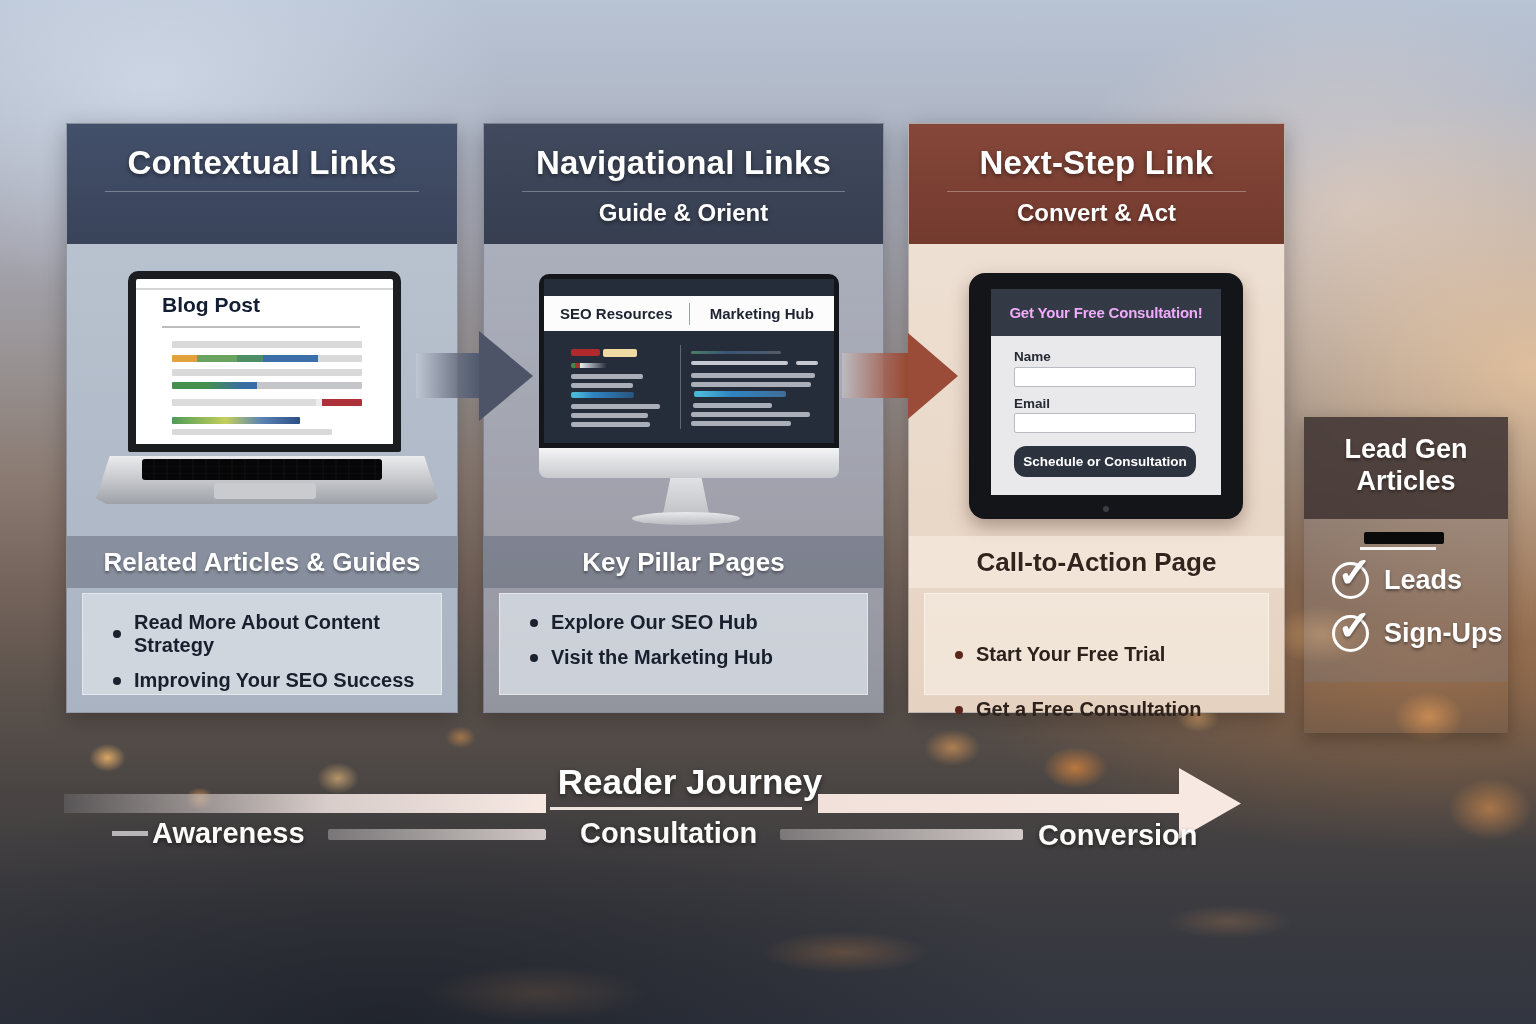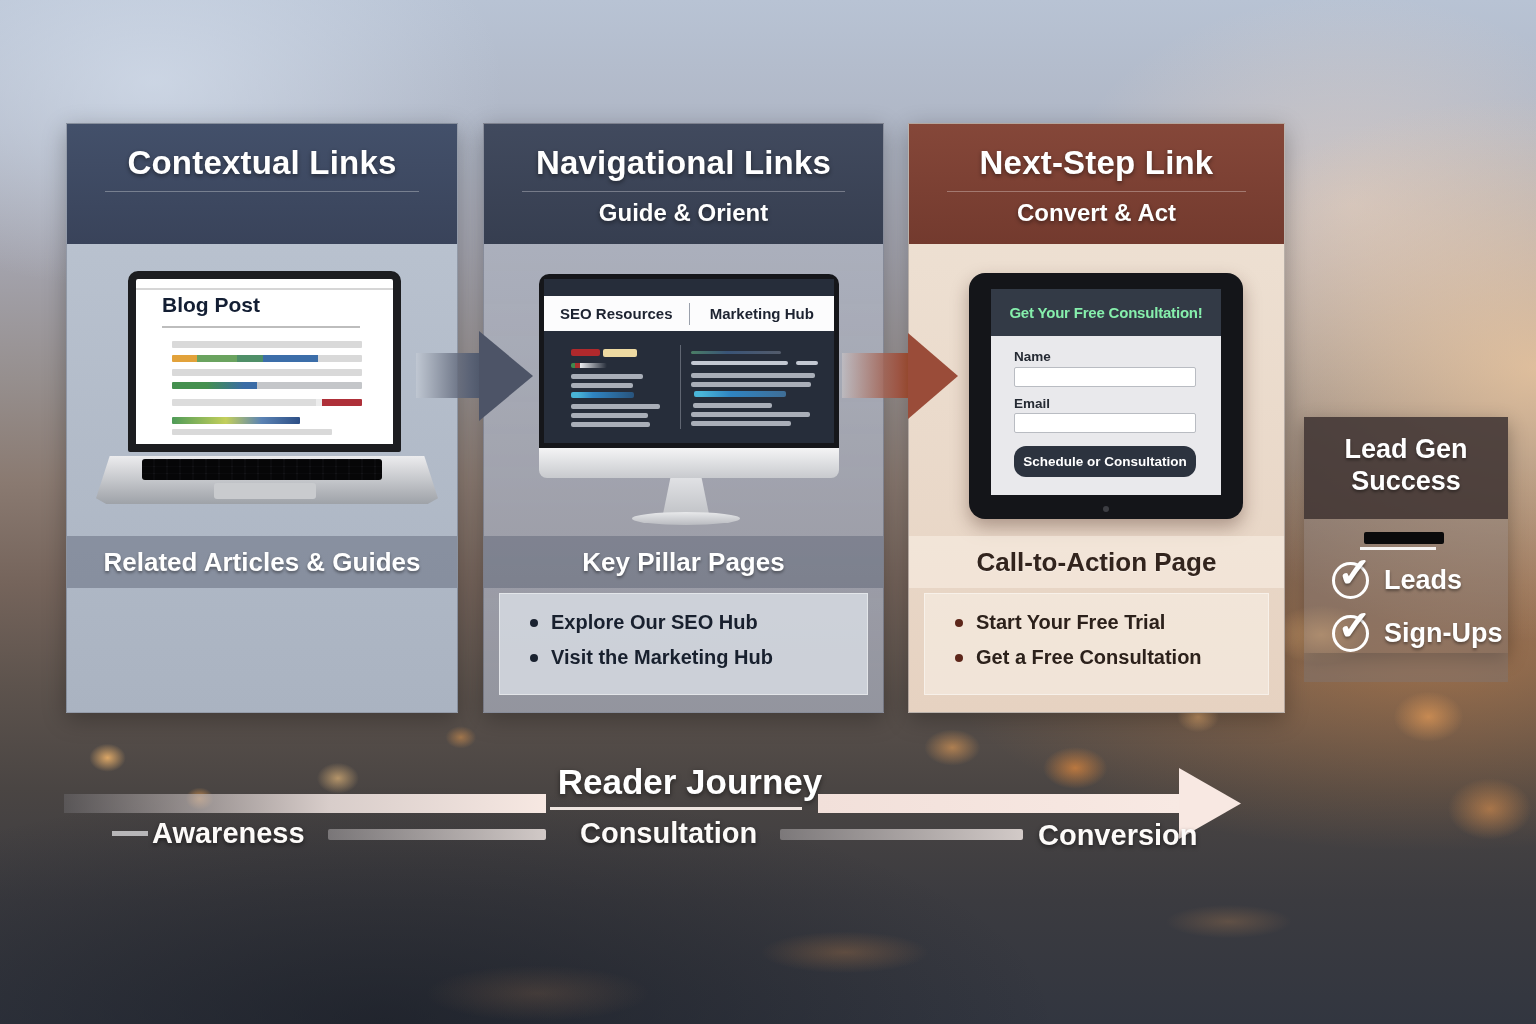--- a/index.html
+++ b/index.html
@@ -52,21 +52,21 @@
           text-align:center; font-size:26px; font-weight:bold; }
   .band-gray  { background:rgba(88,96,114,.45); color:#fff; text-shadow:0 2px 3px rgba(0,0,0,.4); }
   .band-cream { background:rgba(250,240,230,.55); color:#32241d; text-shadow:0 1px 1px rgba(255,255,255,.4); }
 
   .bullets { position:absolute; left:15px; right:15px; top:469px; bottom:17px;
              border:1px solid rgba(255,255,255,.45); padding:17px 0 0 30px; }
   .bullets-light  { background:rgba(216,221,228,.82); }
   .bullets-cream  { background:rgba(248,240,230,.6); }
   .bullet { display:flex; align-items:center; gap:13px; margin-bottom:12px;
             font-size:20px; font-weight:bold; color:#18202e; }
-  .bullets-cream .bullet { color:#2c211b; }
+  .bullets-cream .bullet { color:#2c211b;margin-top:32px; }
   .bdot { width:8px; height:8px; border-radius:50%; background:#1a2230; flex:none; }
   .bullets-cream .bdot { background:#5d261a; }
 
   
   .laptop { position:absolute; left:0; top:0; }
   .laptop-screen { position:absolute; left:61px; top:147px; width:273px; height:181px;
     background:#fff; border:8px solid #1c1d20; border-radius:10px 10px 2px 2px; }
   .chrome-strip { position:absolute; left:0; right:0; top:9px; height:2px; background:#d6d6d6; }
   .blog-title { position:absolute; left:26px; top:14px; font-size:21px; font-weight:bold; color:#131e33; }
   .blog-rule { position:absolute; left:26px; top:47px; width:198px; height:2px; background:#bdbdbd; }
@@ -89,21 +89,21 @@
     clip-path:polygon(16% 0,84% 0,100% 100%,0 100%); }
   .monitor-base { position:absolute; left:148px; top:388px; width:108px; height:13px;
     background:linear-gradient(180deg,#e8e9eb,#b9bbc0); border-radius:50%; }
 
   
   .tablet { position:absolute; left:60px; top:149px; width:274px; height:246px;
     background:#141519; border-radius:16px; padding:16px 22px 24px 22px;
     box-shadow:0 8px 18px rgba(60,30,20,.35); }
   .tablet-screen { position:relative; width:100%; height:100%; background:#e9e9ec; overflow:hidden; }
   .tab-head { position:absolute; left:0; right:0; top:0; height:47px; background:#333a46;
-    color:#86efac; font-size:15px; font-weight:bold; text-align:center; line-height:47px; letter-spacing:-.2px; }
+    color:#f0abfc; font-size:15px; font-weight:bold; text-align:center; line-height:47px; letter-spacing:-.2px; }
   .tab-label { position:absolute; left:23px; font-size:13.5px; font-weight:bold; color:#252a33; }
   .tab-input { position:absolute; left:23px; width:182px; height:20px; background:#fff;
     border:1px solid #b9bcc2; border-radius:2px; }
   .tab-btn { position:absolute; left:23px; top:157px; width:182px; height:31px; background:#2c333f;
     color:#fff; font-family:"Liberation Sans",sans-serif; font-size:13.5px; font-weight:bold;
     border:none; border-radius:12px; cursor:pointer; }
   .tab-home { position:absolute; left:50%; bottom:7px; width:6px; height:6px; margin-left:-3px;
     border-radius:50%; background:#3c3d42; }
 
   
@@ -111,21 +111,21 @@
   .tail-slate { left:416px; width:63px;
     background:linear-gradient(90deg, rgba(225,228,232,.25), #5b6376 85%, #515a6d); }
   .tail-brick { left:842px; width:66px;
     background:linear-gradient(90deg, rgba(240,226,218,.3), #9d5544 85%, #95492f); }
   .flow-head { position:absolute; top:331px; width:54px; height:90px;
     clip-path:polygon(0 0, 100% 50%, 0 100%); }
   .head-slate { left:479px; background:#4d5467; }
   .head-brick { left:908px; width:50px; height:86px; top:333px; background:#9a4c39; }
 
   
-  .leadgen { position:absolute; left:1304px; top:417px; width:204px; height:236px;
+  .leadgen { position:absolute; left:1304px; top:417px; width:204px; height:316px;
     box-shadow:0 6px 18px rgba(0,0,0,.3); }
   .leadgen-head { height:102px; background:rgba(64,52,51,.88); color:#fff; text-align:center;
     font-size:27px; font-weight:bold; line-height:1.18; padding-top:17px;
     text-shadow:0 2px 3px rgba(0,0,0,.4); }
   .leadgen-body { height:163px; background:rgba(125,120,124,.38); position:relative; }
   .slot-bar { position:absolute; left:60px; top:13px; width:80px; height:12px; background:#0a0a0b;
     border-radius:2px; }
   .slot-bar::after { content:""; position:absolute; left:-4px; right:8px; bottom:-6px; height:3px;
     background:rgba(255,255,255,.92); }
   .lg-item { position:absolute; left:28px; display:flex; align-items:center; gap:15px;
@@ -187,20 +187,30 @@
           <div class="bl" style="top:150px;width:160px;height:6px;"></div>
         </div>
       </div>
       <div style="position:absolute;left:29px;top:332px;width:342px;height:48px;background:linear-gradient(180deg,#ececee,#9ea2a8);clip-path:polygon(4% 0,96% 0,100% 88%,97% 100%,3% 100%,0 88%);">
         <div style="position:absolute;left:46px;top:3px;width:240px;height:21px;border-radius:3px;background:repeating-linear-gradient(90deg,#232326 0 11px,#44454a 11px 13px),repeating-linear-gradient(0deg,#2a2a2e 0 6px,#4a4b50 6px 7px);background-blend-mode:multiply;"></div>
         <div style="position:absolute;left:118px;top:27px;width:102px;height:16px;border-radius:3px;background:#c9cbce;"></div>
       </div>
     </div>
 
     <div class="band band-gray">Related Articles &amp; Guides</div>
+    <div class="bullets bullets-light">
+      <div class="bullet">
+        <span class="bdot"></span>
+        <span>Read More About Content Strategy</span>
+      </div>
+      <div class="bullet">
+        <span class="bdot"></span>
+        <span>Improving Your SEO Success</span>
+      </div>
+    </div>
   </section>
 
   <section class="panel panel-2">
     <header class="panel-head head-slate2">
       <div class="panel-title">Navigational Links</div>
       <div class="head-sep"></div>
       <div class="panel-subtitle">Guide &amp; Orient</div>
     </header>
 
     <div>
@@ -285,21 +295,21 @@
   </section>
 
   <div class="flow-tail tail-slate"></div>
   <div class="flow-head head-slate"></div>
   <div class="flow-tail tail-brick"></div>
   <div class="flow-head head-brick"></div>
 
   <aside class="leadgen">
     <div class="leadgen-head">
       <div>Lead Gen</div>
-      <div>Success</div>
+      <div>Articles</div>
     </div>
     <div class="leadgen-body">
       <div class="slot-bar"></div>
       <div class="lg-item" style="top:43px;">
         <span class="chk">
             <i class="chk-glyph">✓</i>
           </span>
         <span>Leads</span>
       </div>
       <div class="lg-item" style="top:96px;">

